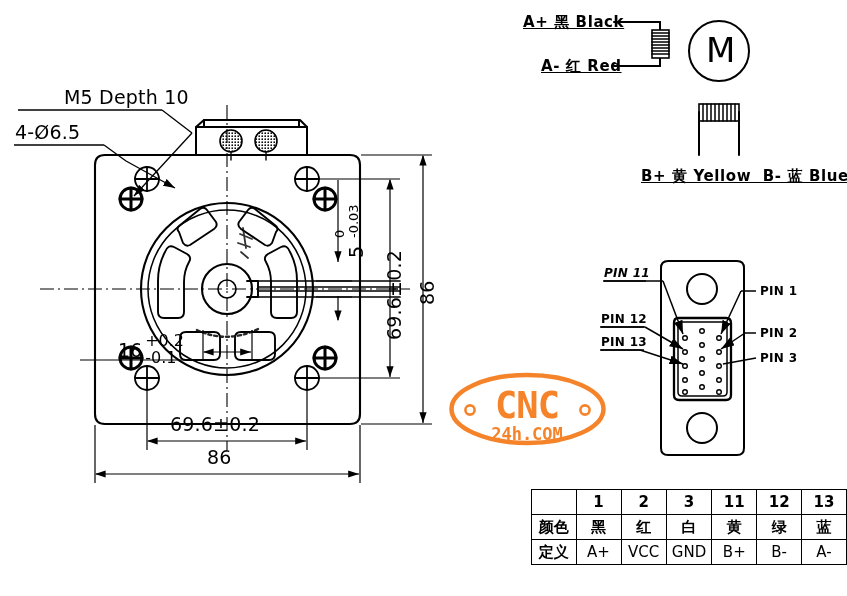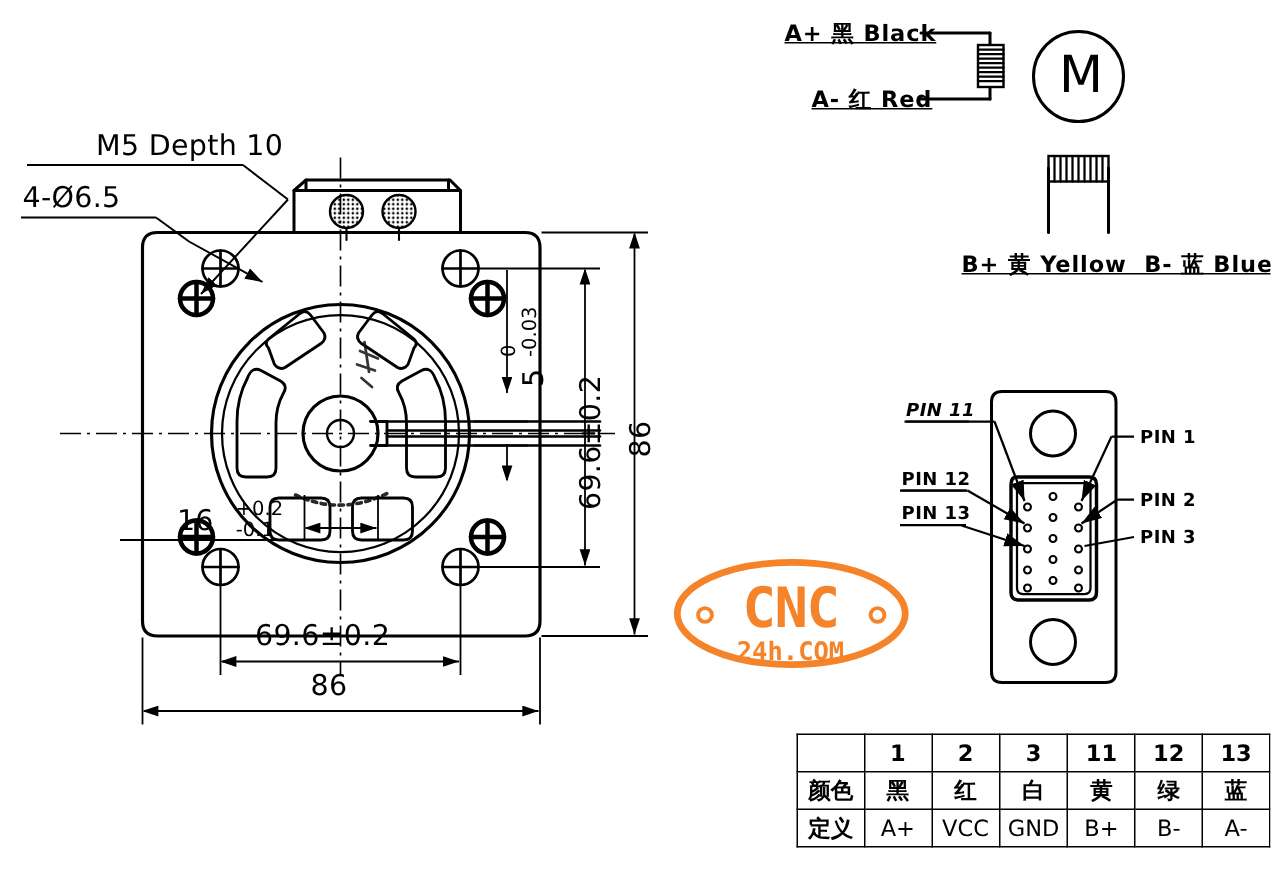--- a/index.html
+++ b/index.html
@@ -64,24 +64,24 @@
     letter-spacing: 0.3px;
   }
   .tol-stack {
     position: absolute;
     font-size: 19px;
   }
   .tol-stack .base { display: inline-block; vertical-align: middle; }
   .tol-stack .frac {
     display: inline-block;
     vertical-align: middle;
-    font-size: 13px;
+    font-size: 16px;
     line-height: 1.05;
     text-align: left;
-    margin-left: 15px;
+    margin-left: 3px;
   }
   
   #pin-table {
     position: absolute;
     left: 531px;
     top: 489px;
     border-collapse: collapse;
     background: #fff;
   }
   #pin-table td {

